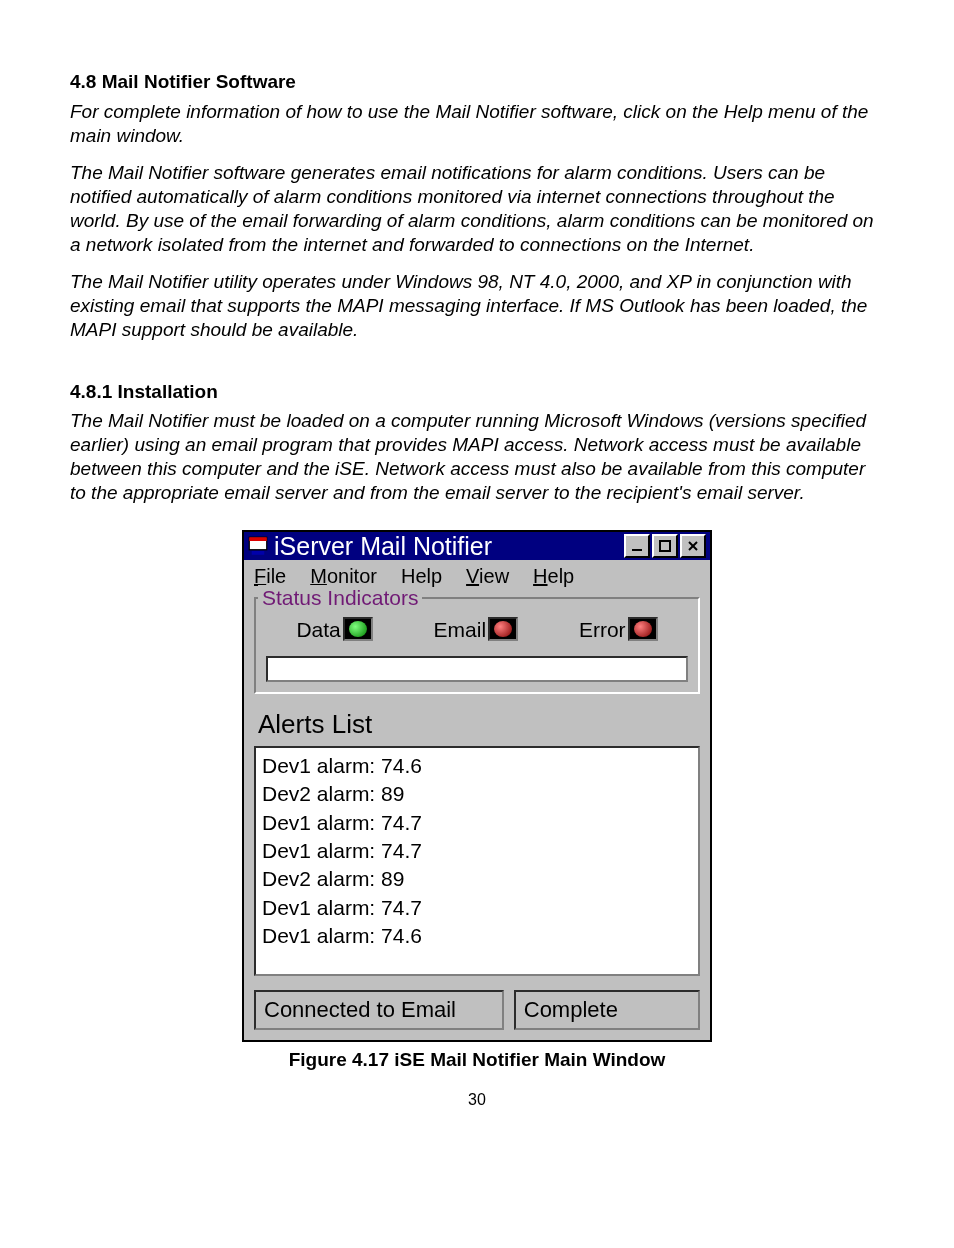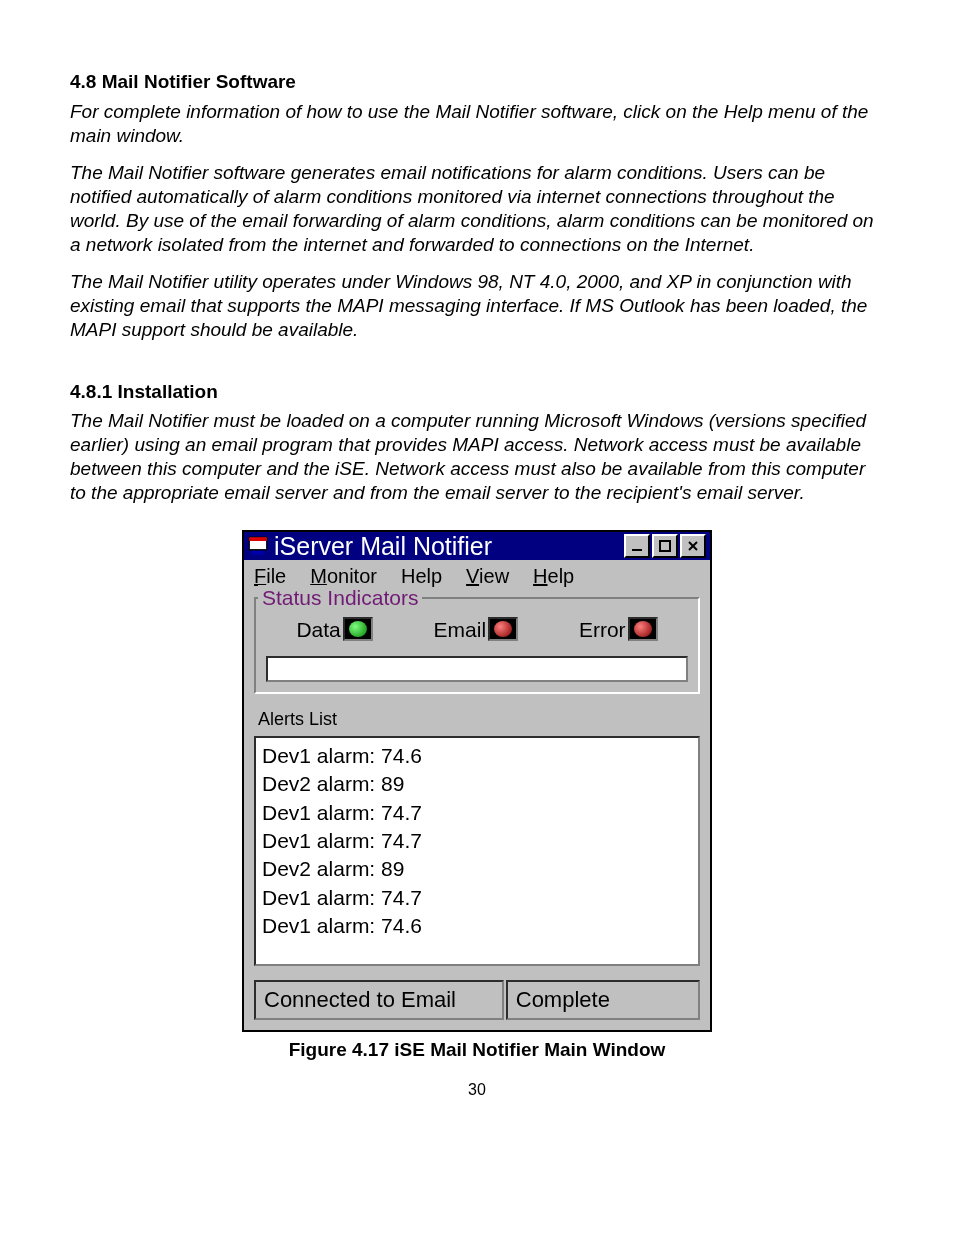--- a/index.html
+++ b/index.html
@@ -103,39 +103,39 @@
   }
   .led.green::after { content:""; width:18px; height:16px; border-radius:50%; background: radial-gradient(circle at 35% 35%, #7fff7f, #008000); display:block;}
   .led.red::after { content:""; width:18px; height:16px; border-radius:50%; background: radial-gradient(circle at 35% 35%, #ff7f7f, #800000); display:block;}
   .textrow {
     height:26px;
     border: 2px inset #808080;
     background:#fff;
     margin-top:4px;
   }
   .alerts-heading {
-    font-size:18px;
+    font-size:26px;
     padding: 6px 14px 6px 14px;
     color:#000;
   }
   .alerts-box {
     margin: 0 10px 8px 10px;
     border: 2px inset #808080;
     background:#fff;
     padding: 4px 6px;
     height: 230px;
     font-size:21px;
     line-height:1.35;
     color:#000;
     overflow:hidden;
   }
   .statusbar {
     display:flex;
     margin: 14px 10px 10px 10px;
-    gap:2px;
+    gap:10px;
   }
   .status-cell {
     border: 2px inset #808080;
     padding: 4px 8px;
     font-size:22px;
     background:#c0c0c0;
     color:#000;
   }
   .status-cell.left { flex: 0 0 56%; }
   .status-cell.right { flex: 1; }

